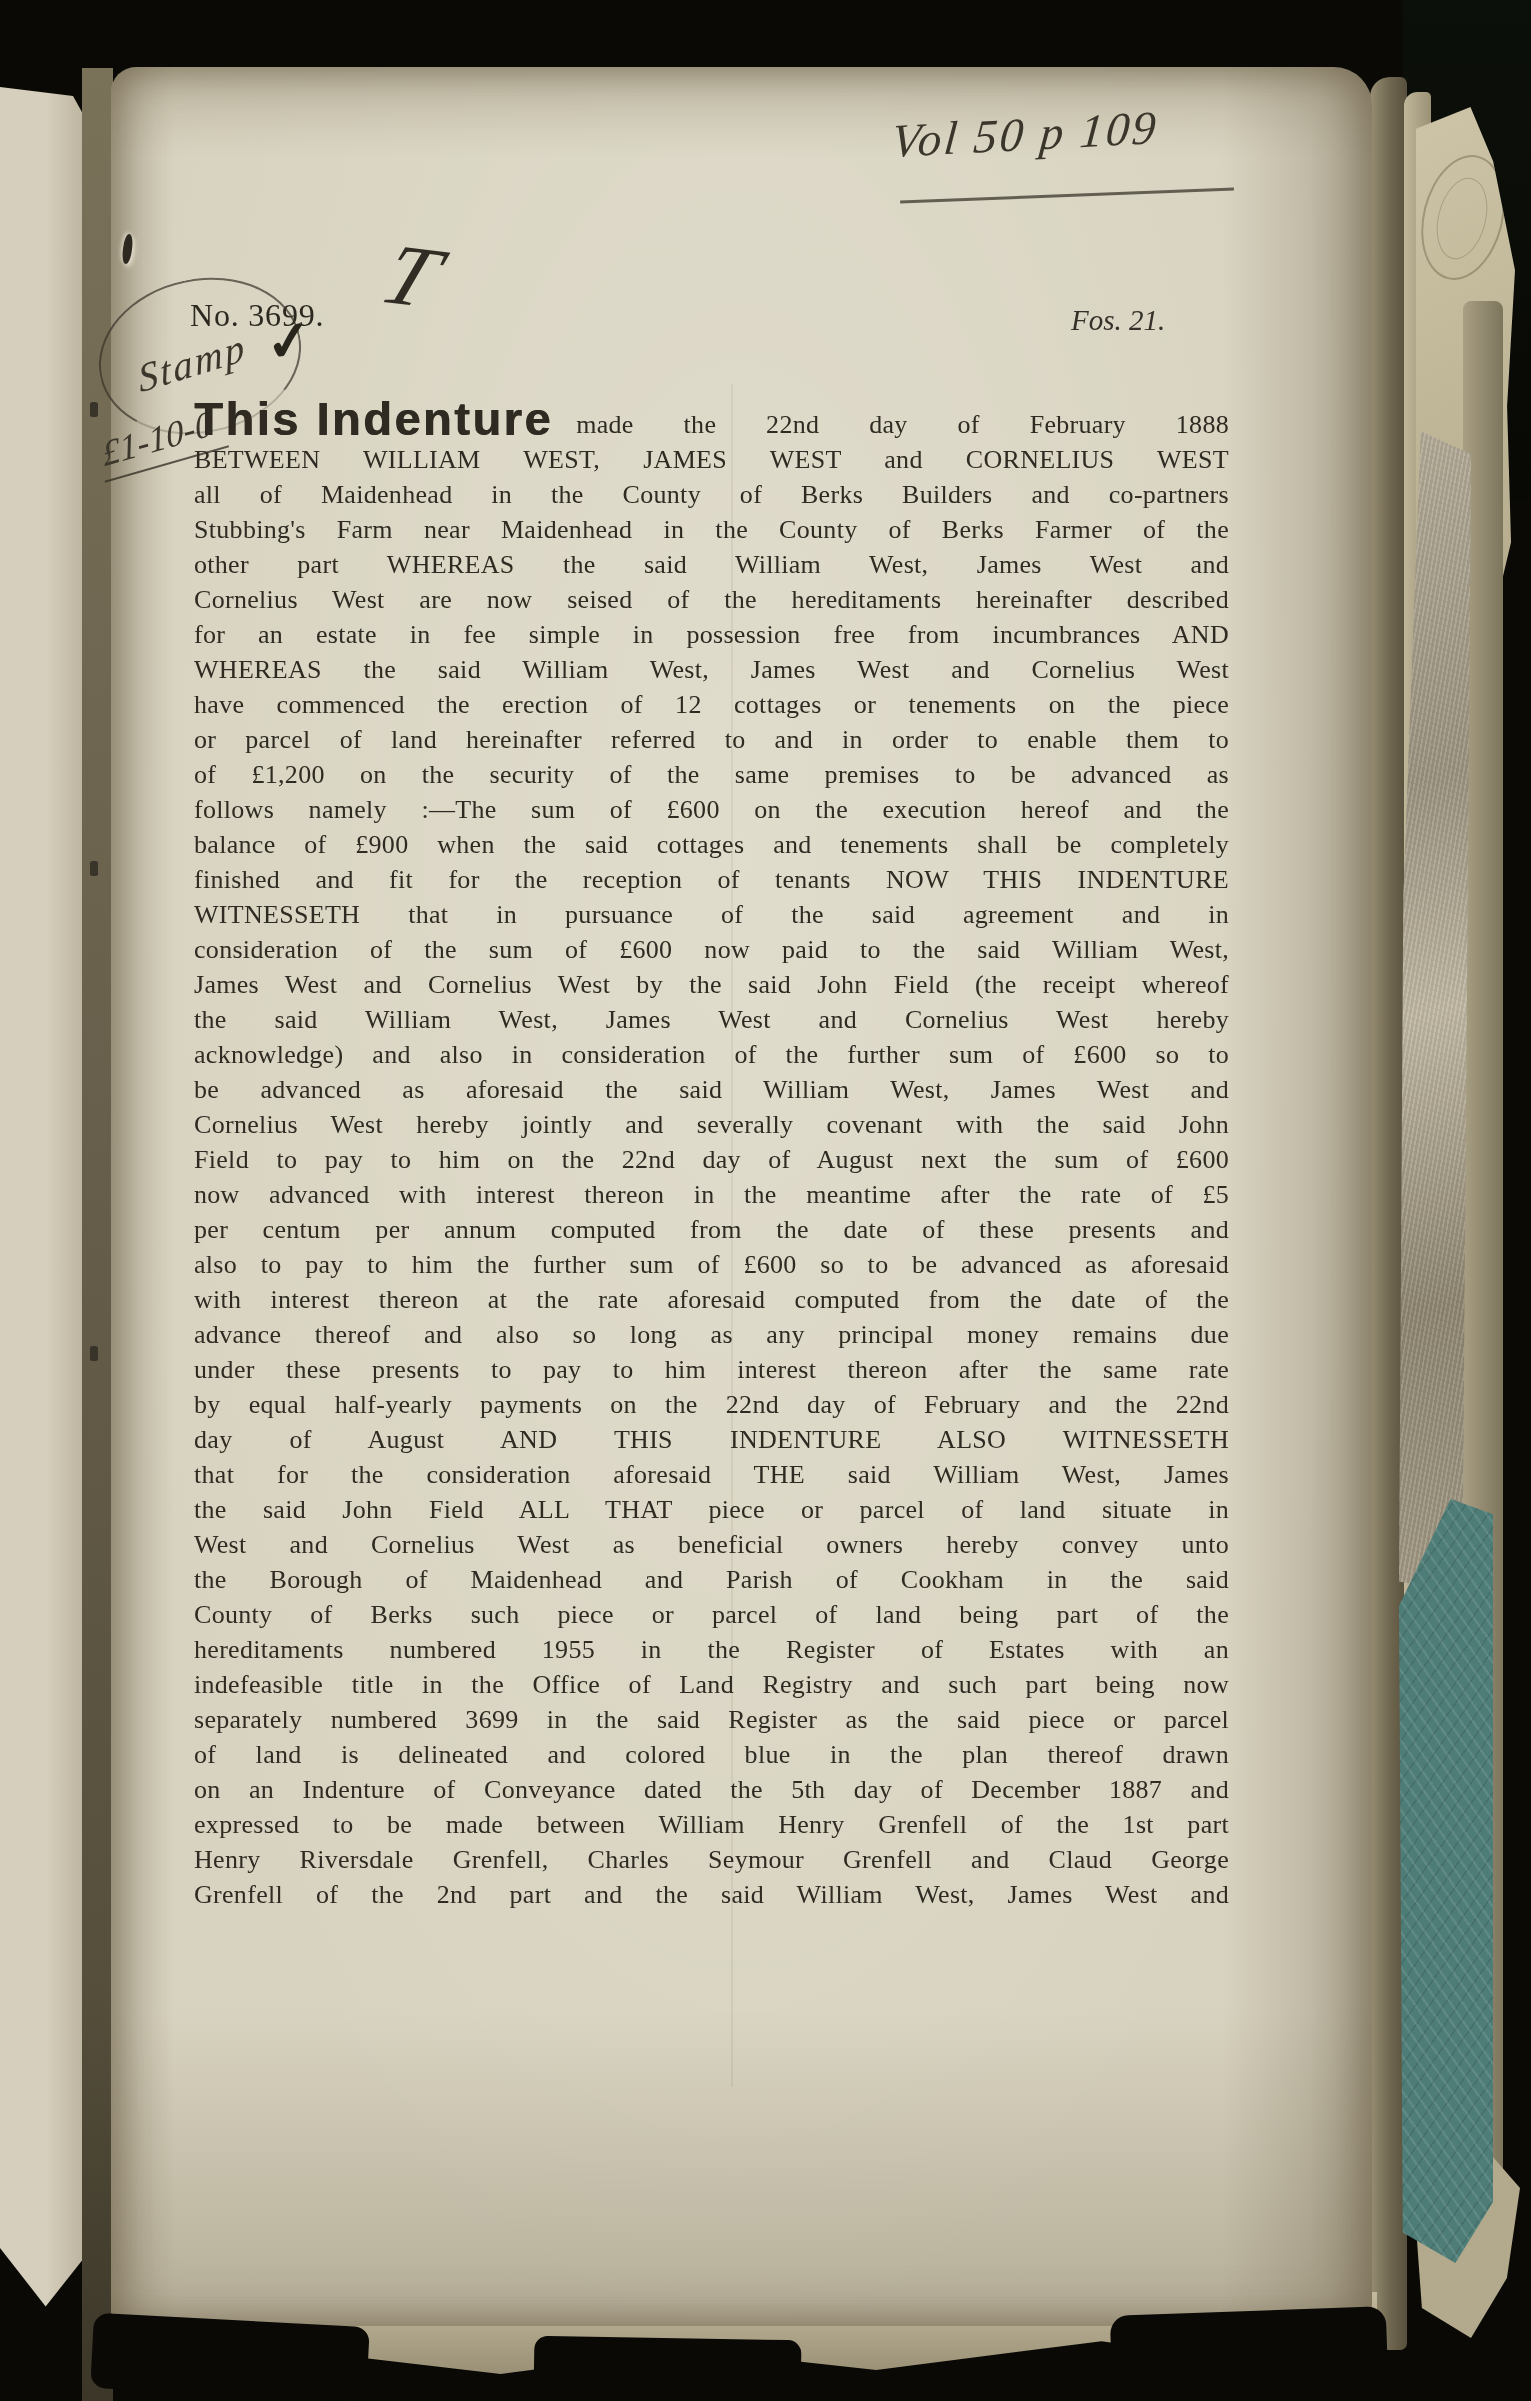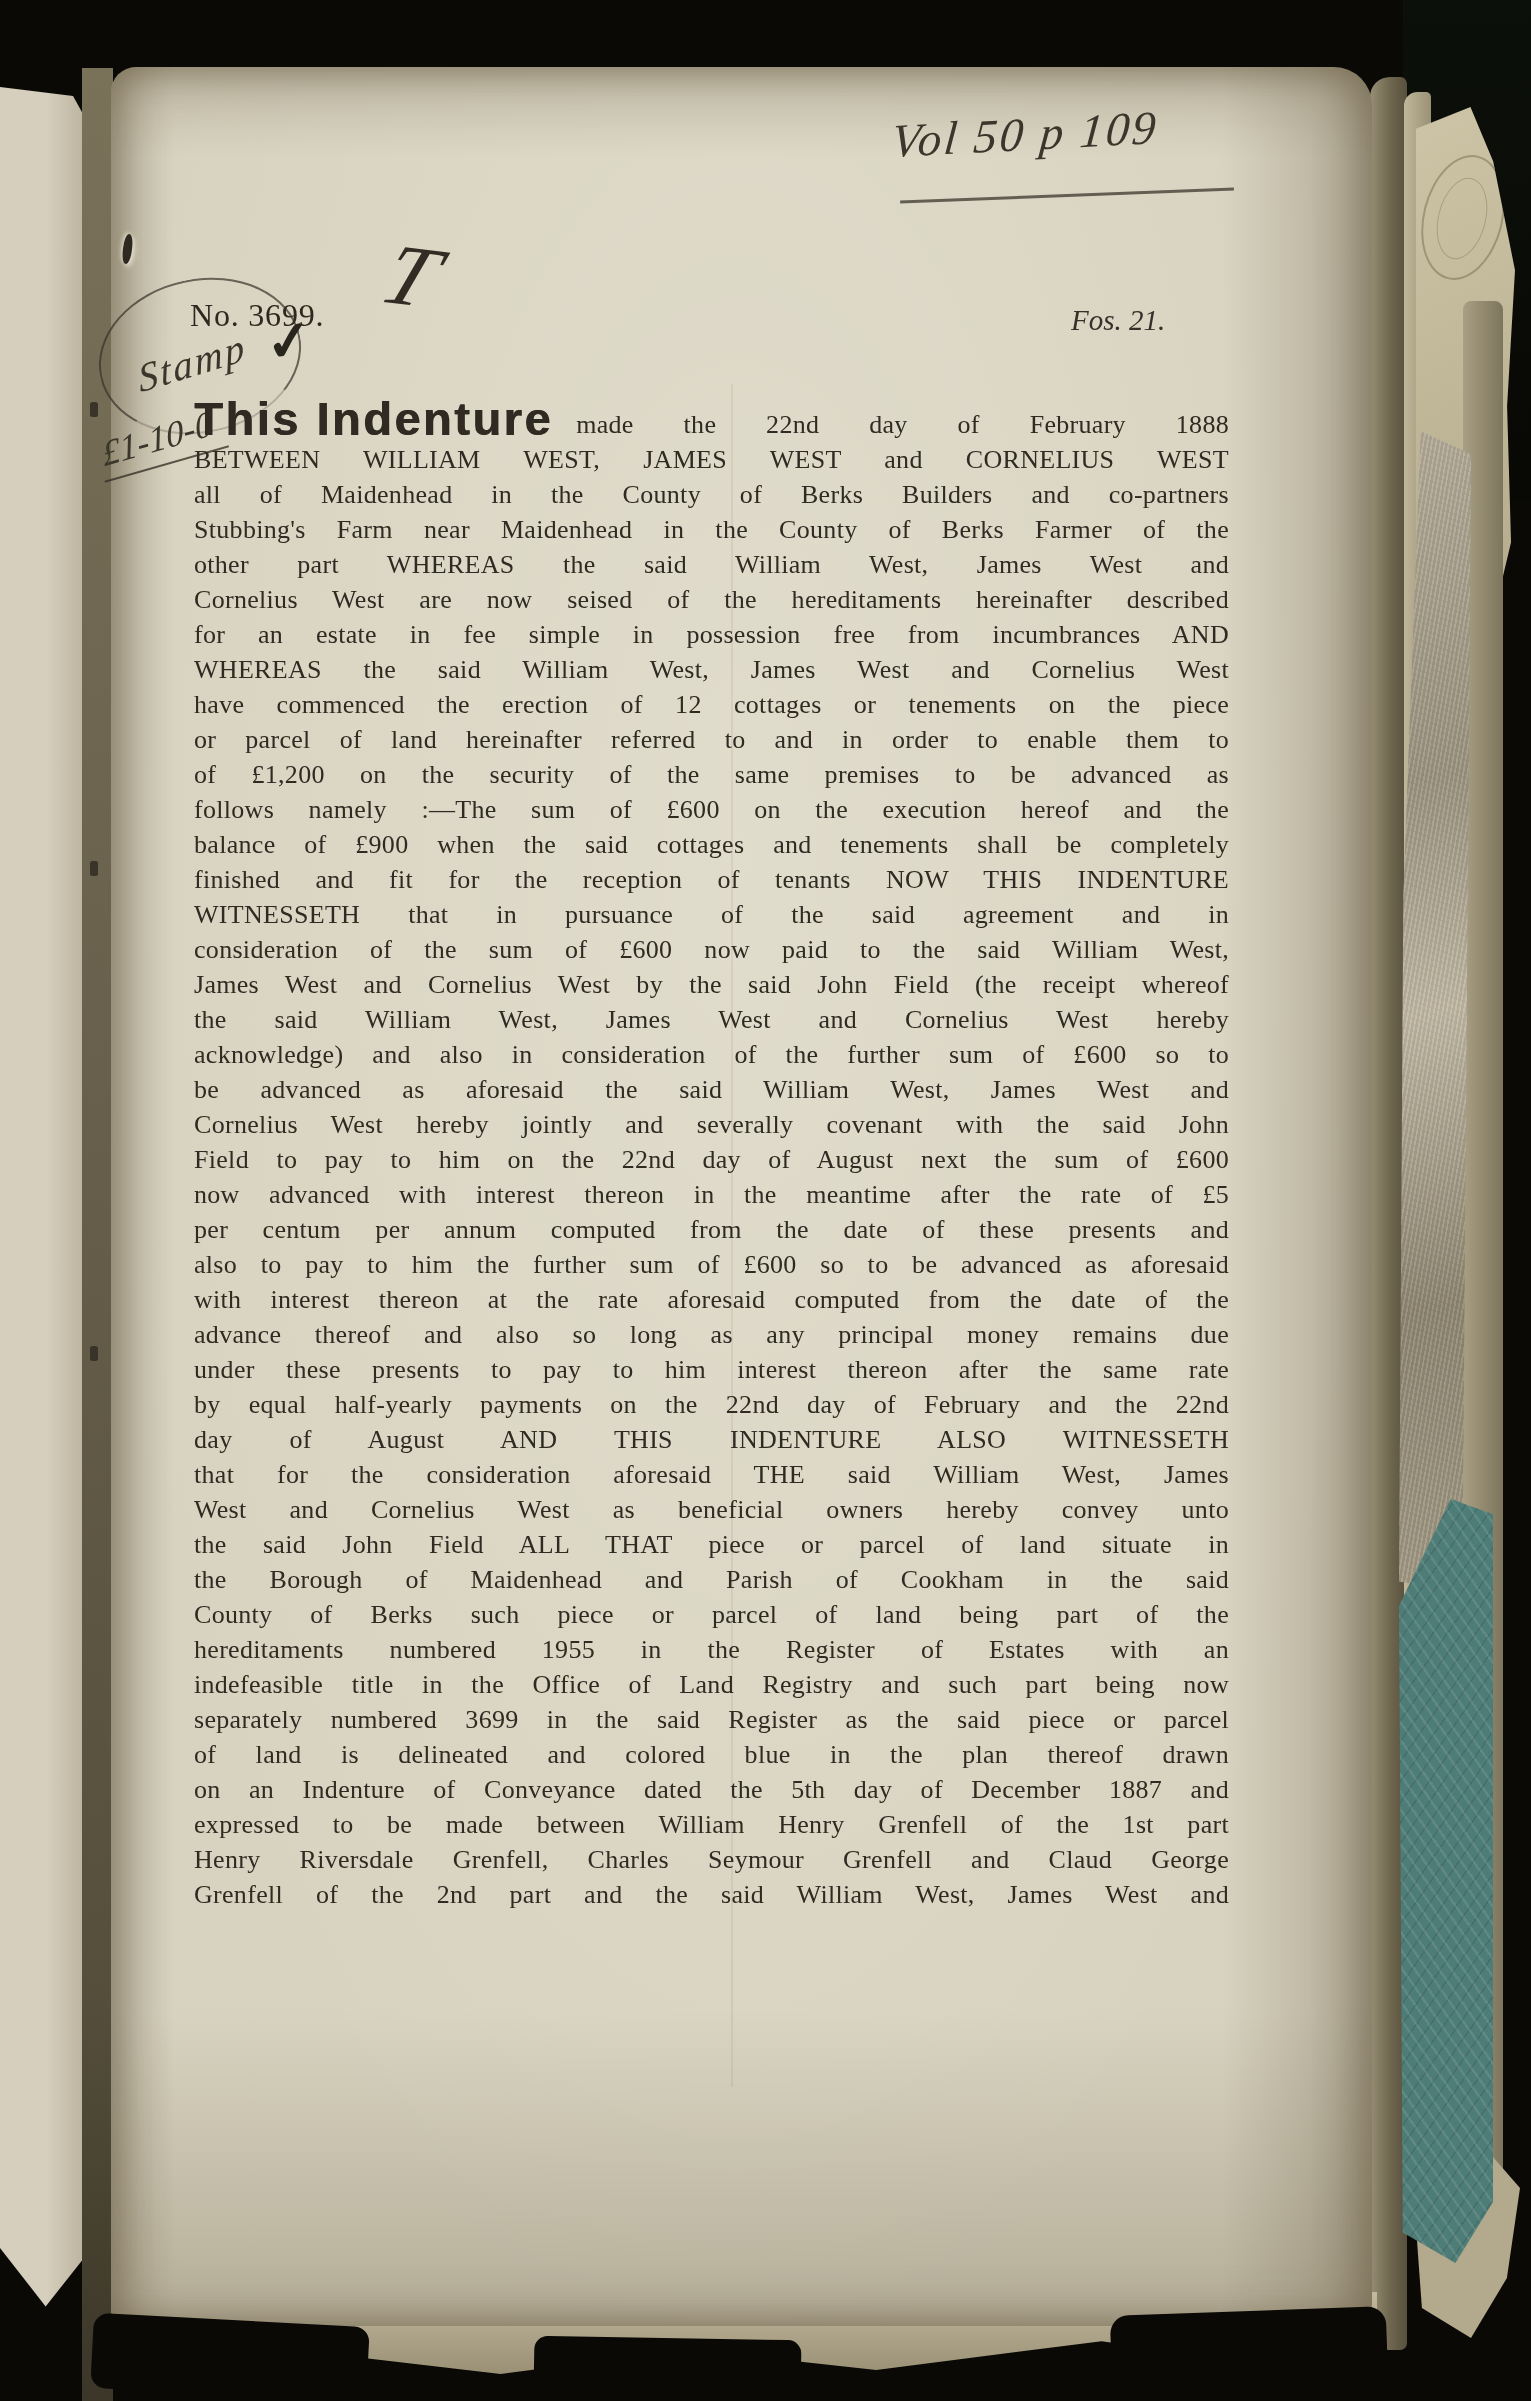--- a/index.html
+++ b/index.html
@@ -165,22 +165,22 @@
       <div class="line">Field to pay to him on the 22nd day of August next the sum of £600</div>
       <div class="line">now advanced with interest thereon in the meantime after the rate of £5</div>
       <div class="line">per centum per annum computed from the date of these presents and</div>
       <div class="line">also to pay to him the further sum of £600 so to be advanced as aforesaid</div>
       <div class="line">with interest thereon at the rate aforesaid computed from the date of the</div>
       <div class="line">advance thereof and also so long as any principal money remains due</div>
       <div class="line">under these presents to pay to him interest thereon after the same rate</div>
       <div class="line">by equal half-yearly payments on the 22nd day of February and the 22nd</div>
       <div class="line">day of August AND THIS INDENTURE ALSO WITNESSETH</div>
       <div class="line">that for the consideration aforesaid THE said William West, James</div>
+      <div class="line">the said John Field ALL THAT piece or parcel of land situate in</div>
       <div class="line">West and Cornelius West as beneficial owners hereby convey unto</div>
-      <div class="line">the said John Field ALL THAT piece or parcel of land situate in</div>
       <div class="line">the Borough of Maidenhead and Parish of Cookham in the said</div>
       <div class="line">County of Berks such piece or parcel of land being part of the</div>
       <div class="line">hereditaments numbered 1955 in the Register of Estates with an</div>
       <div class="line">indefeasible title in the Office of Land Registry and such part being now</div>
       <div class="line">separately numbered 3699 in the said Register as the said piece or parcel</div>
       <div class="line">of land is delineated and colored blue in the plan thereof drawn</div>
       <div class="line">on an Indenture of Conveyance dated the 5th day of December 1887 and</div>
       <div class="line">expressed to be made between William Henry Grenfell of the 1st part</div>
       <div class="line">Henry Riversdale Grenfell, Charles Seymour Grenfell and Claud George</div>
       <div class="line">Grenfell of the 2nd part and the said William West, James West and</div>

